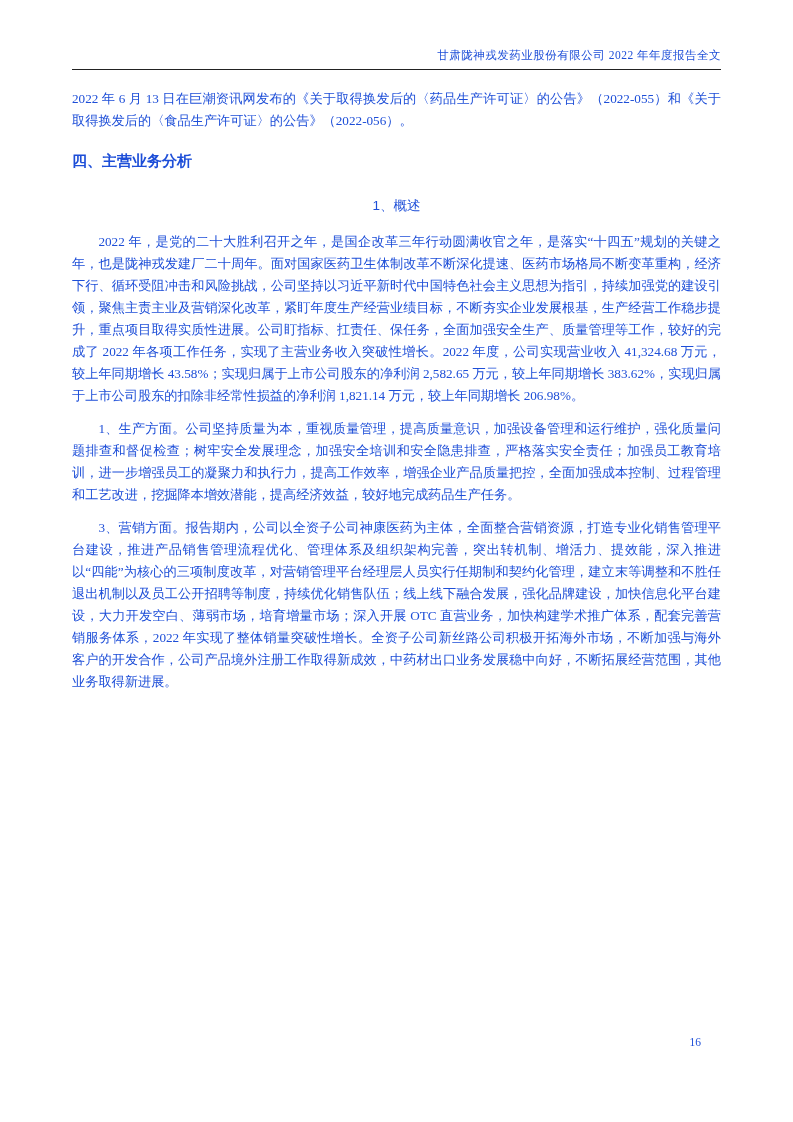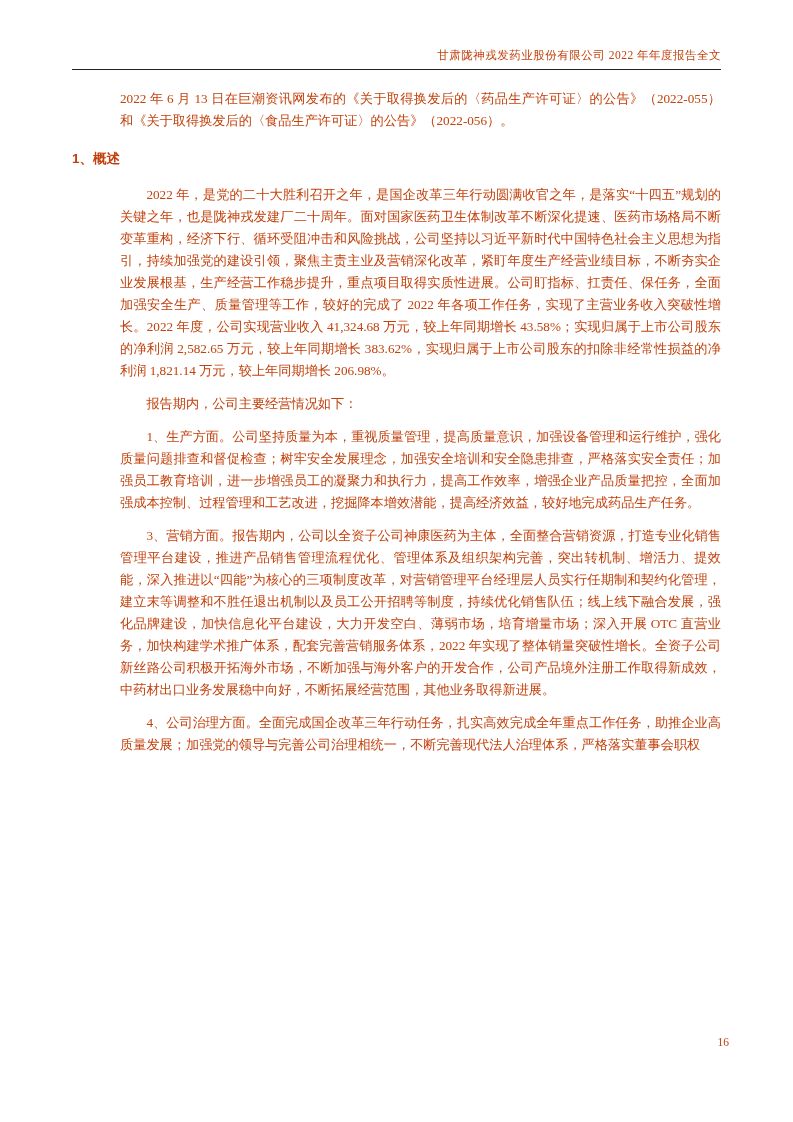--- a/index.html
+++ b/index.html
@@ -9,21 +9,21 @@
   }
   .page {
     position: relative;
     width: 793px;
     height: 1122px;
     margin: 0 auto;
     background: #ffffff;
     box-sizing: border-box;
     padding: 48px 72px 0 72px;
     font-family: "Liberation Serif", "DejaVu Serif", serif;
-    color: #c2410c;
+    color: #1d4ed8;
   }
   .doc-header {
     text-align: right;
     font-size: 11.5px;
     letter-spacing: 0.5px;
     padding-bottom: 6px;
   }
   .header-rule {
     border: none;
     border-top: 1.3px solid #222222;
@@ -34,55 +34,54 @@
   .doc-body h3 {
     margin: 0;
   }
   .doc-body .body,
   .doc-body .body-indent {
     font-size: 13.2px;
     line-height: 22px;
     text-align: justify;
     margin-bottom: 11px;
     word-break: break-all;
-    margin-left: 48px;
   }
   .doc-body .body-indent {
     text-indent: 2em;
   }
   .doc-body .heading-1 {
     font-size: 15px;
     font-weight: bold;
     margin: 20px 0 18px 0;
     font-family: "Liberation Sans", "DejaVu Sans", sans-serif;
   }
   .doc-body .heading-2 {
     font-size: 13.5px;
-    font-weight: bold;
-    margin: 18px 0 16px 0;
+    font-weight: normal;
+    margin: 26px 0 16px 0;
     font-family: "Liberation Sans", "DejaVu Sans", sans-serif;
+    text-align: center;
   }
   .page-number {
     position: absolute;
-    right: 64px;
+    right: 92px;
     top: 1036px;
     font-size: 11.5px;
   }
 </style>
 </head>
 <body>
 
 <div class="page">
   <div class="doc-header">
     <span>甘肃陇神戎发药业股份有限公司 2022 年年度报告全文</span>
   </div>
   <hr class="header-rule">
   <div class="doc-body">
       <p class="body">2022 年 6 月 13 日在巨潮资讯网发布的《关于取得换发后的〈药品生产许可证〉的公告》（2022-055）和《关于取得换发后的〈食品生产许可证〉的公告》（2022-056）。</p>
+      <h2 class="heading-1">四、主营业务分析</h2>
       <h3 class="heading-2">1、概述</h3>
       <p class="body-indent">2022 年，是党的二十大胜利召开之年，是国企改革三年行动圆满收官之年，是落实“十四五”规划的关键之年，也是陇神戎发建厂二十周年。面对国家医药卫生体制改革不断深化提速、医药市场格局不断变革重构，经济下行、循环受阻冲击和风险挑战，公司坚持以习近平新时代中国特色社会主义思想为指引，持续加强党的建设引领，聚焦主责主业及营销深化改革，紧盯年度生产经营业绩目标，不断夯实企业发展根基，生产经营工作稳步提升，重点项目取得实质性进展。公司盯指标、扛责任、保任务，全面加强安全生产、质量管理等工作，较好的完成了 2022 年各项工作任务，实现了主营业务收入突破性增长。2022 年度，公司实现营业收入 41,324.68 万元，较上年同期增长 43.58%；实现归属于上市公司股东的净利润 2,582.65 万元，较上年同期增长 383.62%，实现归属于上市公司股东的扣除非经常性损益的净利润 1,821.14 万元，较上年同期增长 206.98%。</p>
-      <p class="body-indent">报告期内，公司主要经营情况如下：</p>
       <p class="body-indent">1、生产方面。公司坚持质量为本，重视质量管理，提高质量意识，加强设备管理和运行维护，强化质量问题排查和督促检查；树牢安全发展理念，加强安全培训和安全隐患排查，严格落实安全责任；加强员工教育培训，进一步增强员工的凝聚力和执行力，提高工作效率，增强企业产品质量把控，全面加强成本控制、过程管理和工艺改进，挖掘降本增效潜能，提高经济效益，较好地完成药品生产任务。</p>
       <p class="body-indent">3、营销方面。报告期内，公司以全资子公司神康医药为主体，全面整合营销资源，打造专业化销售管理平台建设，推进产品销售管理流程优化、管理体系及组织架构完善，突出转机制、增活力、提效能，深入推进以“四能”为核心的三项制度改革，对营销管理平台经理层人员实行任期制和契约化管理，建立末等调整和不胜任退出机制以及员工公开招聘等制度，持续优化销售队伍；线上线下融合发展，强化品牌建设，加快信息化平台建设，大力开发空白、薄弱市场，培育增量市场；深入开展 OTC 直营业务，加快构建学术推广体系，配套完善营销服务体系，2022 年实现了整体销量突破性增长。全资子公司新丝路公司积极开拓海外市场，不断加强与海外客户的开发合作，公司产品境外注册工作取得新成效，中药材出口业务发展稳中向好，不断拓展经营范围，其他业务取得新进展。</p>
-      <p class="body-indent">4、公司治理方面。全面完成国企改革三年行动任务，扎实高效完成全年重点工作任务，助推企业高质量发展；加强党的领导与完善公司治理相统一，不断完善现代法人治理体系，严格落实董事会职权</p>
     </div>
   <div class="page-number">16</div>
 </div>
 
 </body></html>

